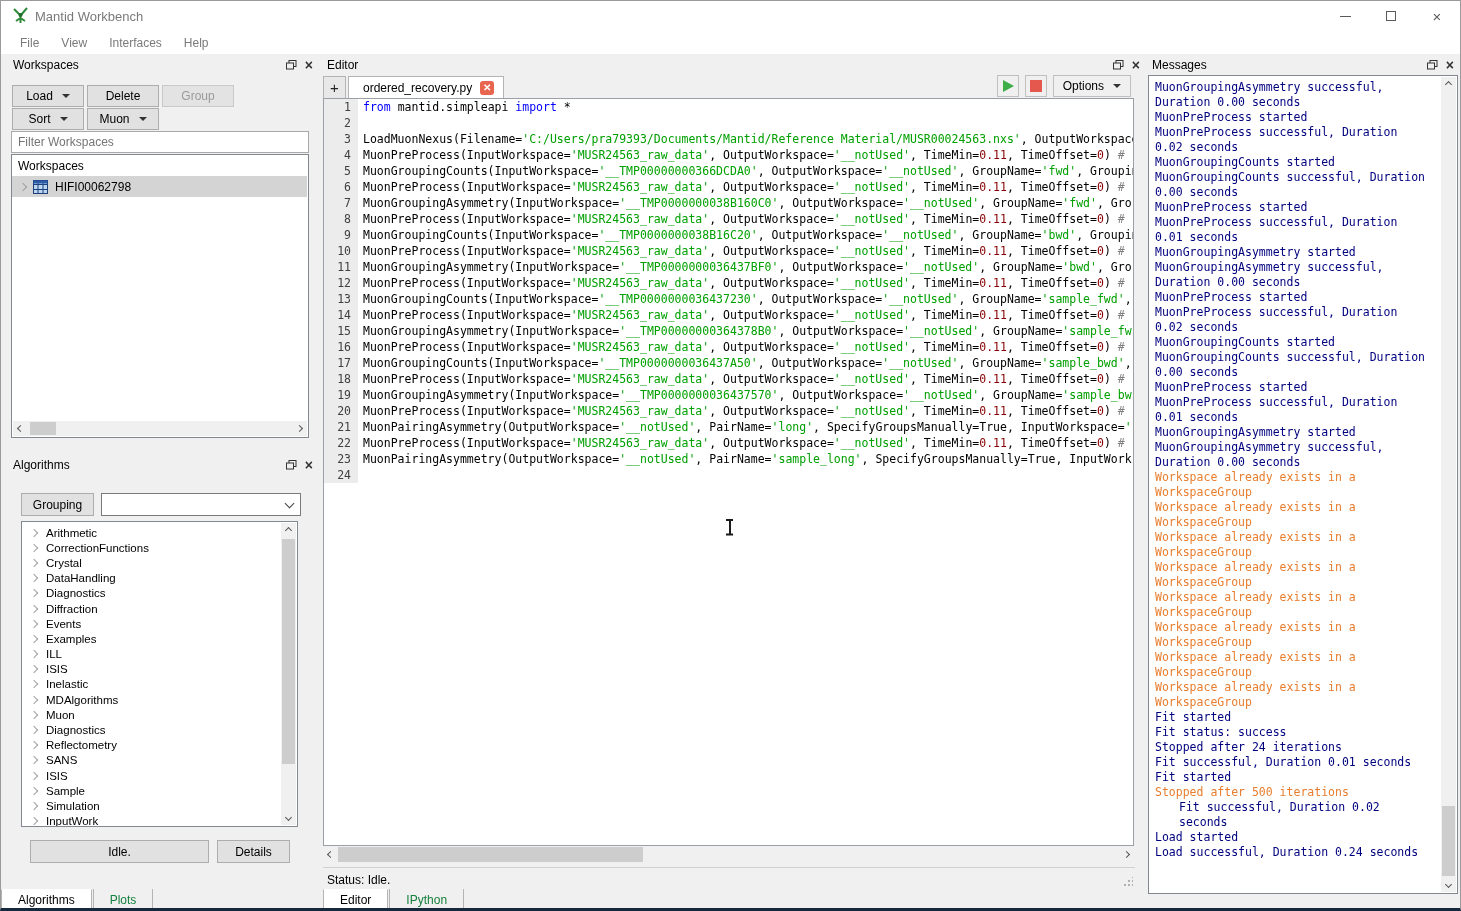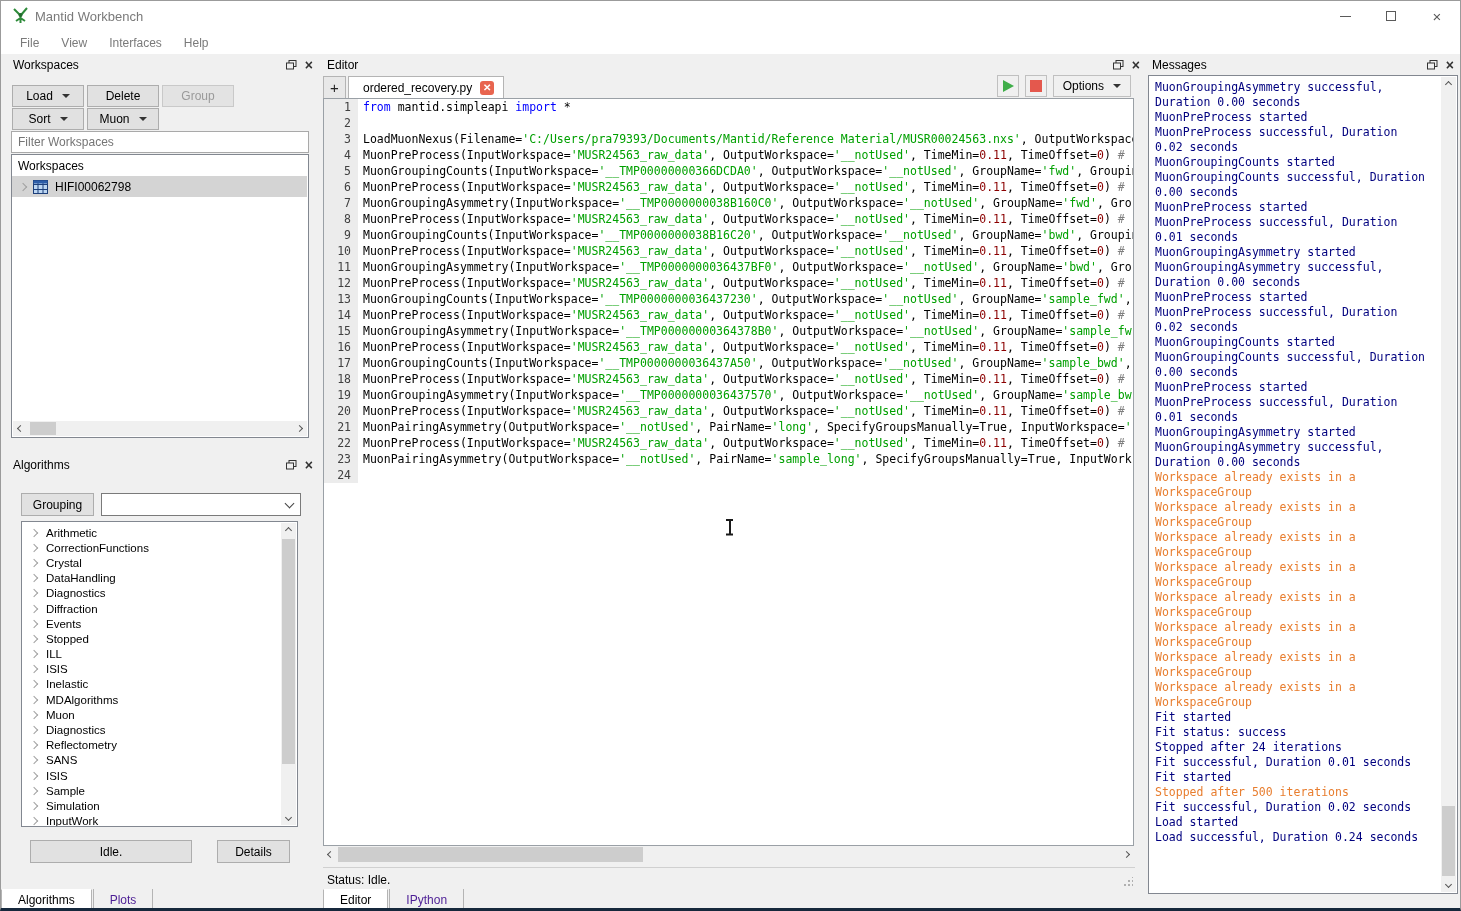--- a/index.html
+++ b/index.html
@@ -48,21 +48,21 @@
   
   .combo { position:absolute; left:100px; top:492px; width:200px; height:23px; background:#fff; border:1px solid #7a7a7a; display:flex; align-items:center; justify-content:flex-end; padding-right:7px; }
   .combo .chev-down { width:7px; height:7px; border-right:1.6px solid #444; border-top:1.6px solid #444; transform:rotate(135deg); margin-top:-3px; }
   .alg-list { left:20px; top:520px; width:277px; height:306px; overflow:hidden; }
   .alg-row { height:15.2px; display:flex; align-items:center; gap:9px; padding-left:9px; font-size:11.5px; }
   .vsb { position:absolute; top:1px; bottom:1px; right:1px; width:15px; background:#f0f0f0; display:flex; flex-direction:column; align-items:center; }
   .vsb .track { flex:1; width:100%; position:relative; }
   .vsb .thumb { position:absolute; left:1px; right:1px; background:#cdcdcd; }
   
   .dock-tabs { position:absolute; display:flex; align-items:stretch; }
-  .dock-tab { padding:3px 16px 4px 16px; display:flex; align-items:center; border:1px solid #b4b4b4; border-top:none; margin-right:1px; background:#f0f0f0; color:#4c1d95; }
+  .dock-tab { padding:3px 16px 4px 16px; display:flex; align-items:center; border:1px solid #b4b4b4; border-top:none; margin-right:1px; background:#f0f0f0; color:#15803d; }
   .dock-tab.active { background:#fff; color:#000; border-top:1px solid #fff; }
   
   .tabbar { position:absolute; left:322px; top:74px; width:821px; height:24px; display:flex; align-items:flex-end; }
   .newtab-btn { width:23px; height:23px; background:#e8e8e8; border:1px solid #b4b4b4; display:flex; align-items:center; justify-content:center; font-size:15px; color:#222; }
   .file-tab { height:23px; background:#fff; border:1px solid #b4b4b4; border-bottom:none; display:flex; align-items:center; gap:8px; padding:0 9px 0 14px; margin-left:2px; }
   .tab-close { width:14px; height:14px; background:#e8654f; border-radius:3px; color:#fff; font-size:10px; font-weight:bold; display:flex; align-items:center; justify-content:center; line-height:10px; }
   .run-controls { position:absolute; right:13px; top:0; height:23px; display:flex; align-items:flex-start; gap:6px; }
   .icon-btn { width:22px; height:22px; background:#f0f0f0; border:1px solid #c0c0c0; display:flex; align-items:center; justify-content:center; }
   .play-glyph { width:0; height:0; border-left:11px solid #3fae49; border-top:6.5px solid transparent; border-bottom:6.5px solid transparent; margin-left:2px; }
   .stop-glyph { width:12px; height:12px; background:#e4584d; }
@@ -216,21 +216,21 @@
       <div class="alg-row">
         <span class="chev-right"></span>
         <span>Diffraction</span>
       </div>
       <div class="alg-row">
         <span class="chev-right"></span>
         <span>Events</span>
       </div>
       <div class="alg-row">
         <span class="chev-right"></span>
-        <span>Stopped</span>
+        <span>Examples</span>
       </div>
       <div class="alg-row">
         <span class="chev-right"></span>
         <span>ILL</span>
       </div>
       <div class="alg-row">
         <span class="chev-right"></span>
         <span>ISIS</span>
       </div>
       <div class="alg-row">
@@ -279,21 +279,21 @@
         <span class="sb-arrow sb-up"></span>
       </span>
     <span class="track">
         <span class="thumb" style="top:1px; height:225px;"></span>
       </span>
     <span class="sb-btn">
         <span class="sb-arrow sb-down"></span>
       </span>
   </div>
 </div>
-<button class="btn" style="left:29px; top:839px; width:162px; height:23px;justify-content:center;">
+<button class="btn" style="left:29px; top:839px; width:179px; height:23px;justify-content:center;">
     <span>Idle.</span>
   </button>
 <button class="btn" style="left:216px; top:839px; width:73px; height:23px;">
     <span>Details</span>
   </button>
 
 <div class="dock-tabs" style="left:0; top:888px;">
   <span class="dock-tab active">Algorithms</span>
   <span class="dock-tab">Plots</span>
 </div>
@@ -414,21 +414,21 @@
       <div style="color: rgb(232, 125, 46);">Workspace already exists in a WorkspaceGroup</div>
       <div style="color: rgb(232, 125, 46);">Workspace already exists in a WorkspaceGroup</div>
       <div style="color: rgb(232, 125, 46);">Workspace already exists in a WorkspaceGroup</div>
       <div style="color: rgb(232, 125, 46);">Workspace already exists in a WorkspaceGroup</div>
       <div style="color: rgb(0, 0, 127);">Fit started</div>
       <div style="color: rgb(0, 0, 127);">Fit status: success</div>
       <div style="color: rgb(0, 0, 127);">Stopped after 24 iterations</div>
       <div style="color: rgb(0, 0, 127);">Fit successful, Duration 0.01 seconds</div>
       <div style="color: rgb(0, 0, 127);">Fit started</div>
       <div style="color: rgb(232, 125, 46);">Stopped after 500 iterations</div>
-      <div style="color: rgb(0, 0, 127);">Fit successful, Duration 0.02 seconds</div>
+      <div style="color: rgb(0, 0, 127); margin-left: 24px;">Fit successful, Duration 0.02 seconds</div>
       <div style="color: rgb(0, 0, 127);">Load started</div>
       <div style="color: rgb(0, 0, 127);">Load successful, Duration 0.24 seconds</div>
     </div>
   <div class="vsb">
     <span class="sb-btn">
         <span class="sb-arrow sb-up"></span>
       </span>
     <span class="track">
         <span class="thumb" style="bottom:1px; height:70px;"></span>
       </span>

